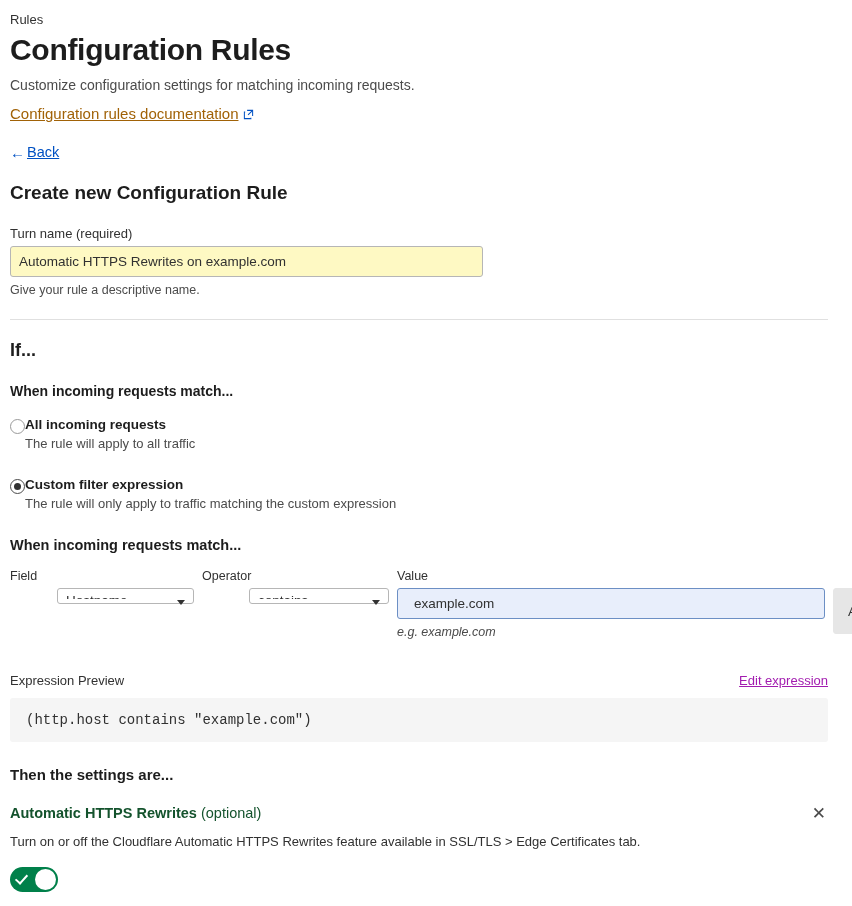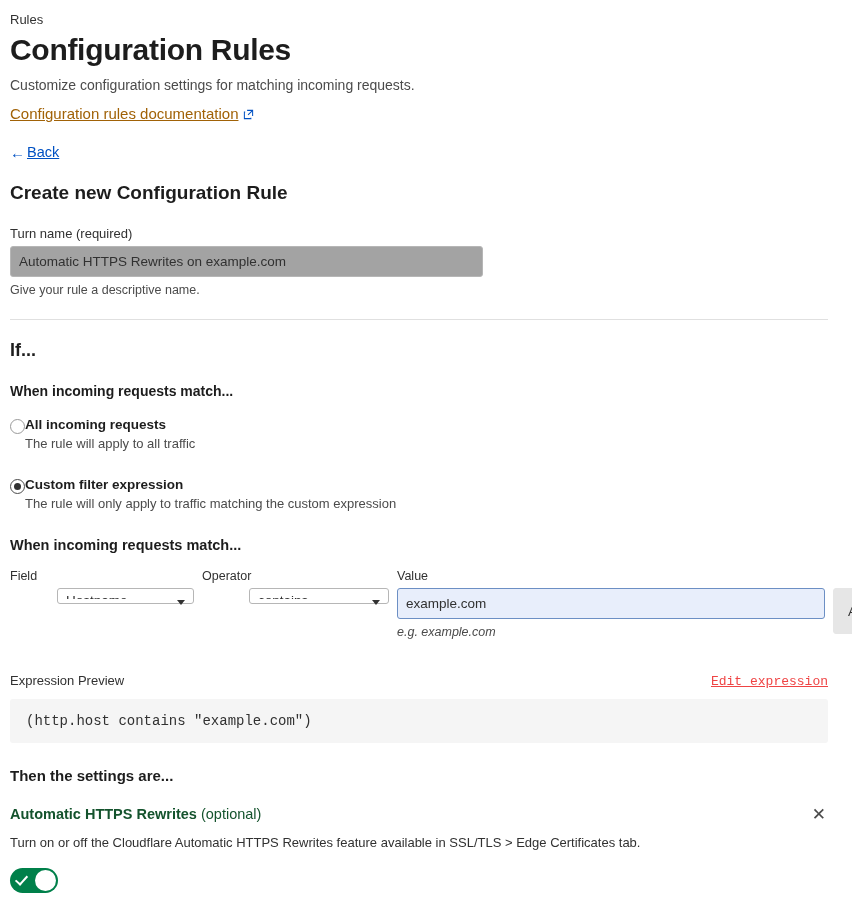--- a/index.html
+++ b/index.html
@@ -81,21 +81,21 @@
   .text-input {
     width: 473px;
     height: 31px;
     box-sizing: border-box;
     border: 1px solid #b6b6b6;
     border-radius: 3px;
     padding: 4px 8px;
     font-size: 13.5px;
     color: #313131;
     font-family: "Liberation Sans", sans-serif;
-    background: #a3a3a3;
+    background: #fef9c3;
     outline: none;
   }
   .helper {
     font-size: 12.5px;
     color: #4b4b4b;
     margin-top: 6px;
   }
   .divider {
     border: none;
     border-top: 1px solid #e0e0e0;
@@ -203,21 +203,21 @@
     border-top: 5px solid #313131;
     pointer-events: none;
   }
   .value-input {
     width: 428px;
     height: 31px;
     box-sizing: border-box;
     border: 1px solid #6c8fc4;
     border-radius: 3px;
     background: #e8eefb;
-    padding: 4px 8px;
+    padding: 4px 16px;
     font-size: 13.5px;
     color: #313131;
     font-family: "Liberation Sans", sans-serif;
     outline: none;
   }
   .btn-gray {
     height: 46px;
     min-width: 52px;
     padding: 0 14px;
     background: #e6e6e6;
@@ -239,23 +239,22 @@
     justify-content: space-between;
     align-items: baseline;
     margin: 34px 0 10px 0;
   }
   .preview-label {
     font-size: 13px;
     color: #313131;
   }
   a.edit-expr {
     font-size: 13px;
-    color: #ef4444;
+    color: #a21caf;
     text-decoration: underline;
-    font-family: Liberation Mono, monospace;
   }
   .preview-box {
     background: #f5f5f5;
     border-radius: 3px;
     padding: 14px 16px;
     font-family: "Liberation Mono", monospace;
     font-size: 14px;
     color: #313131;
   }
   h3.then-title {

